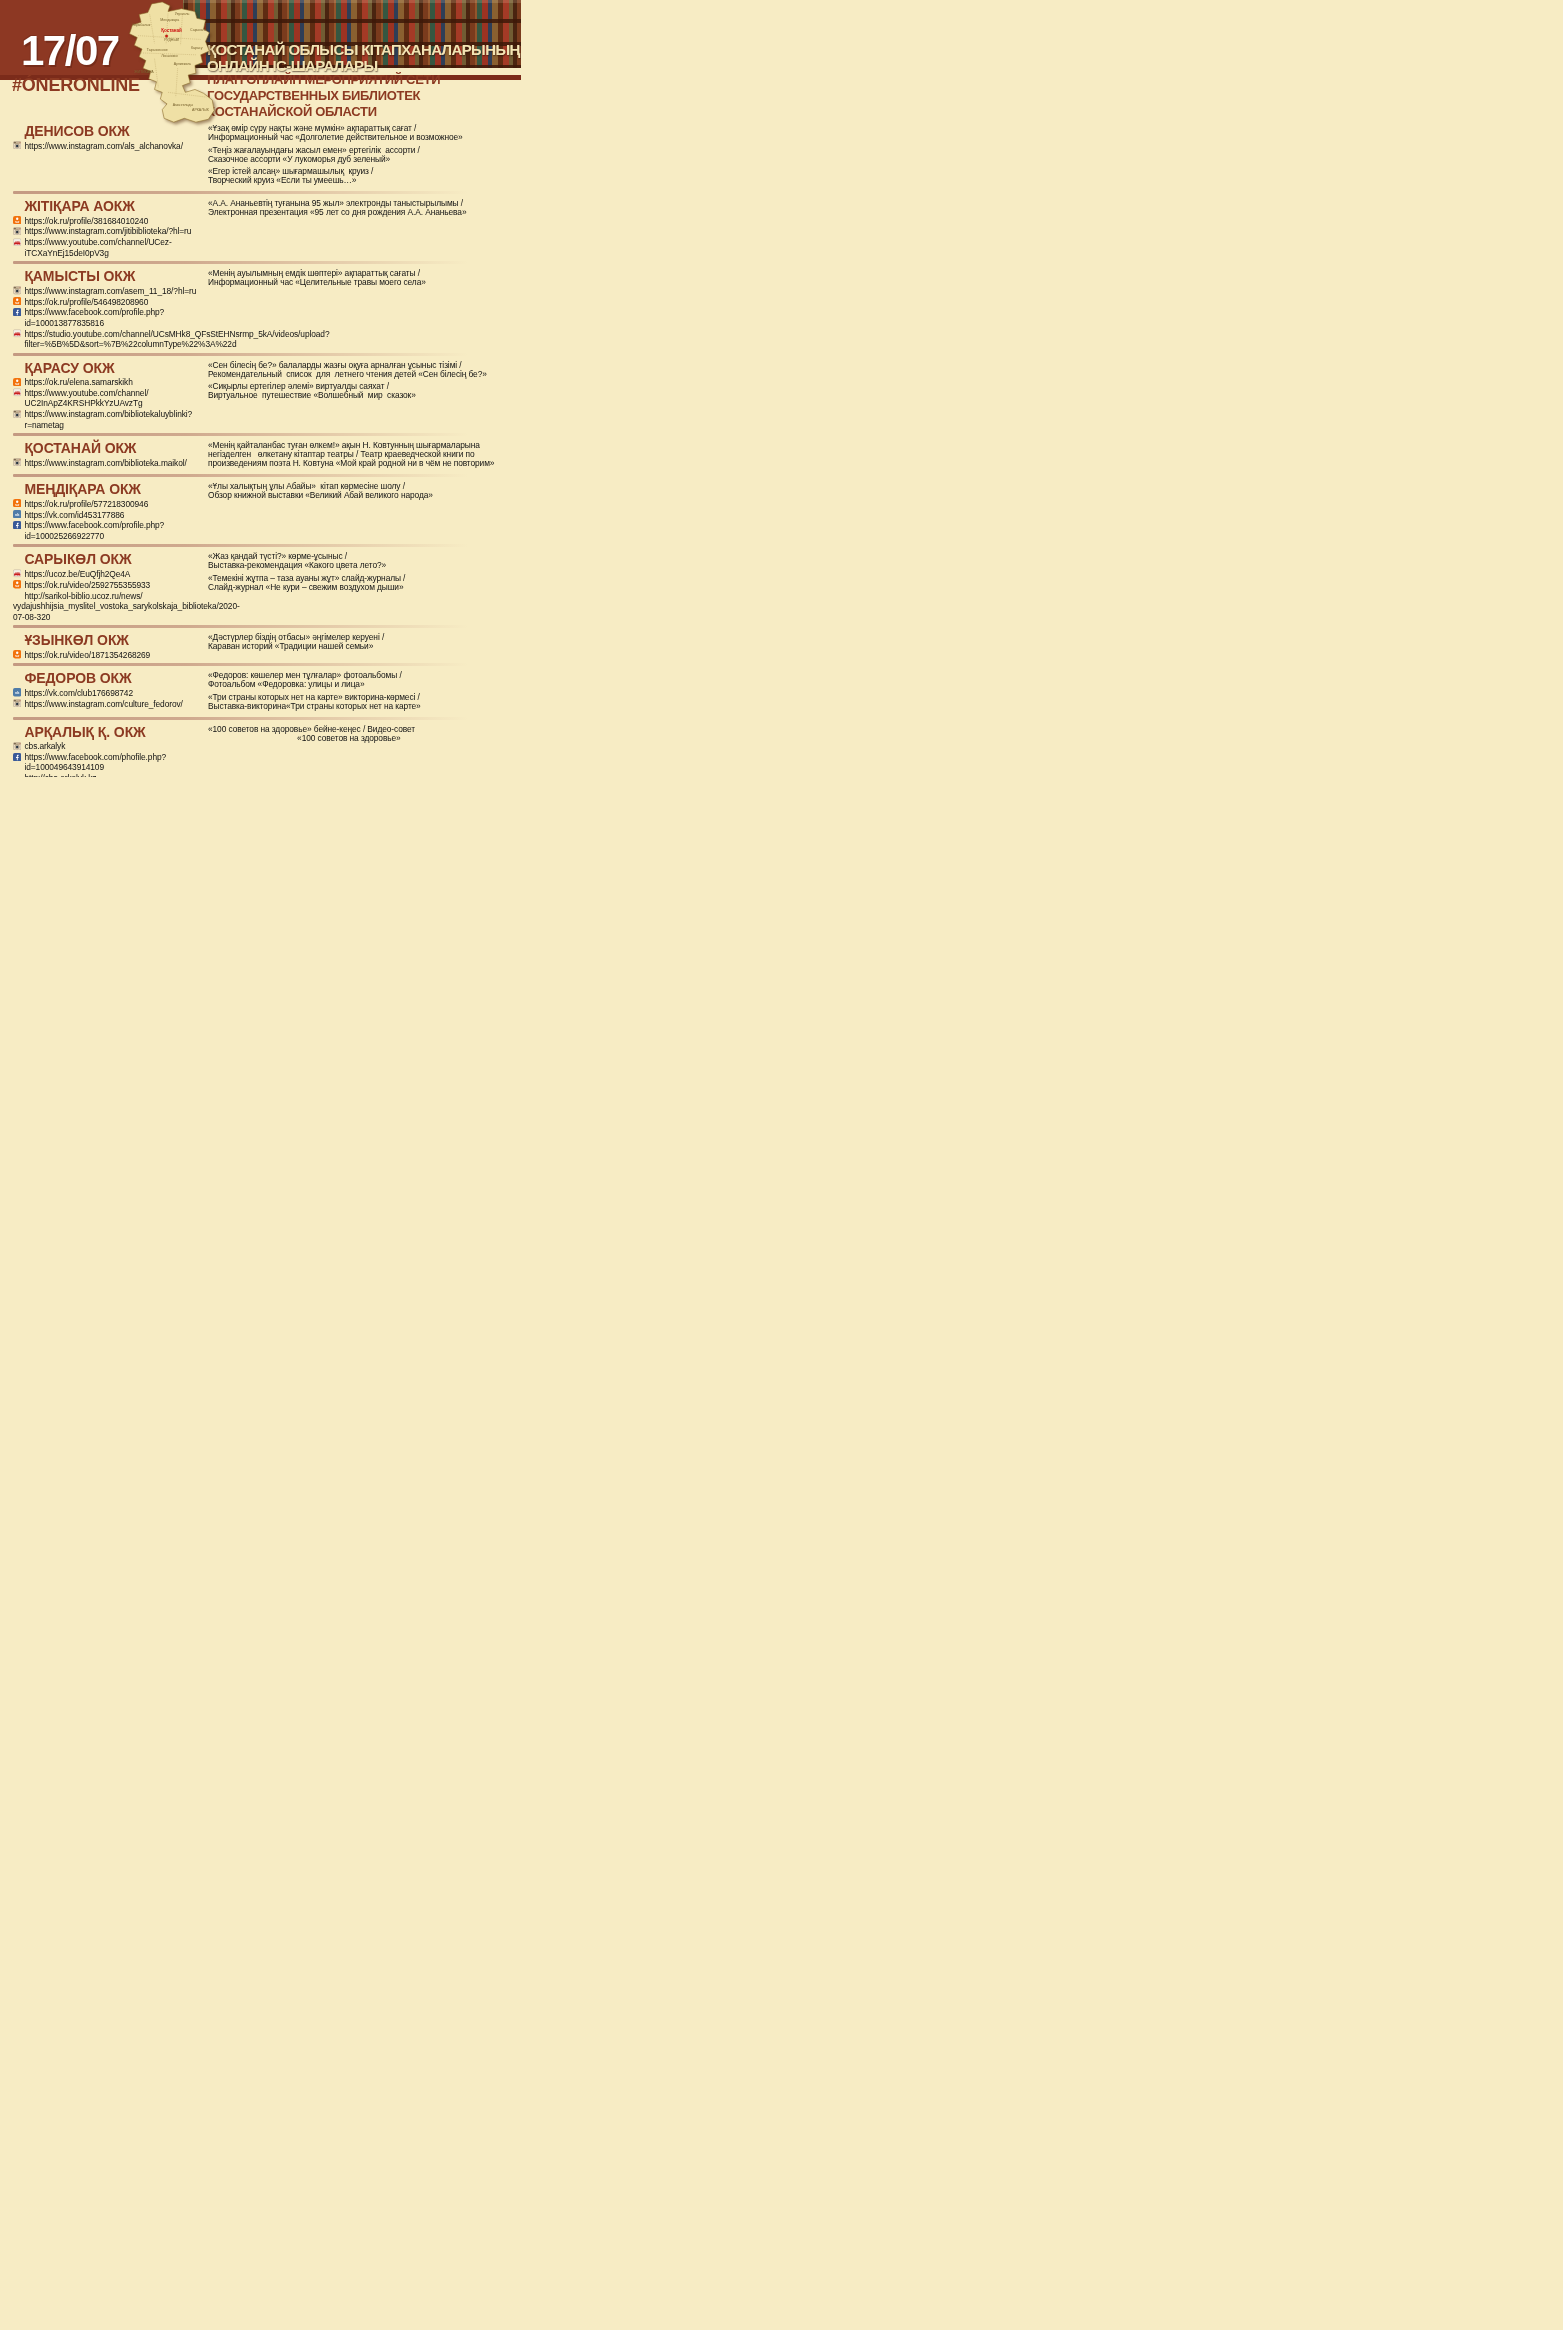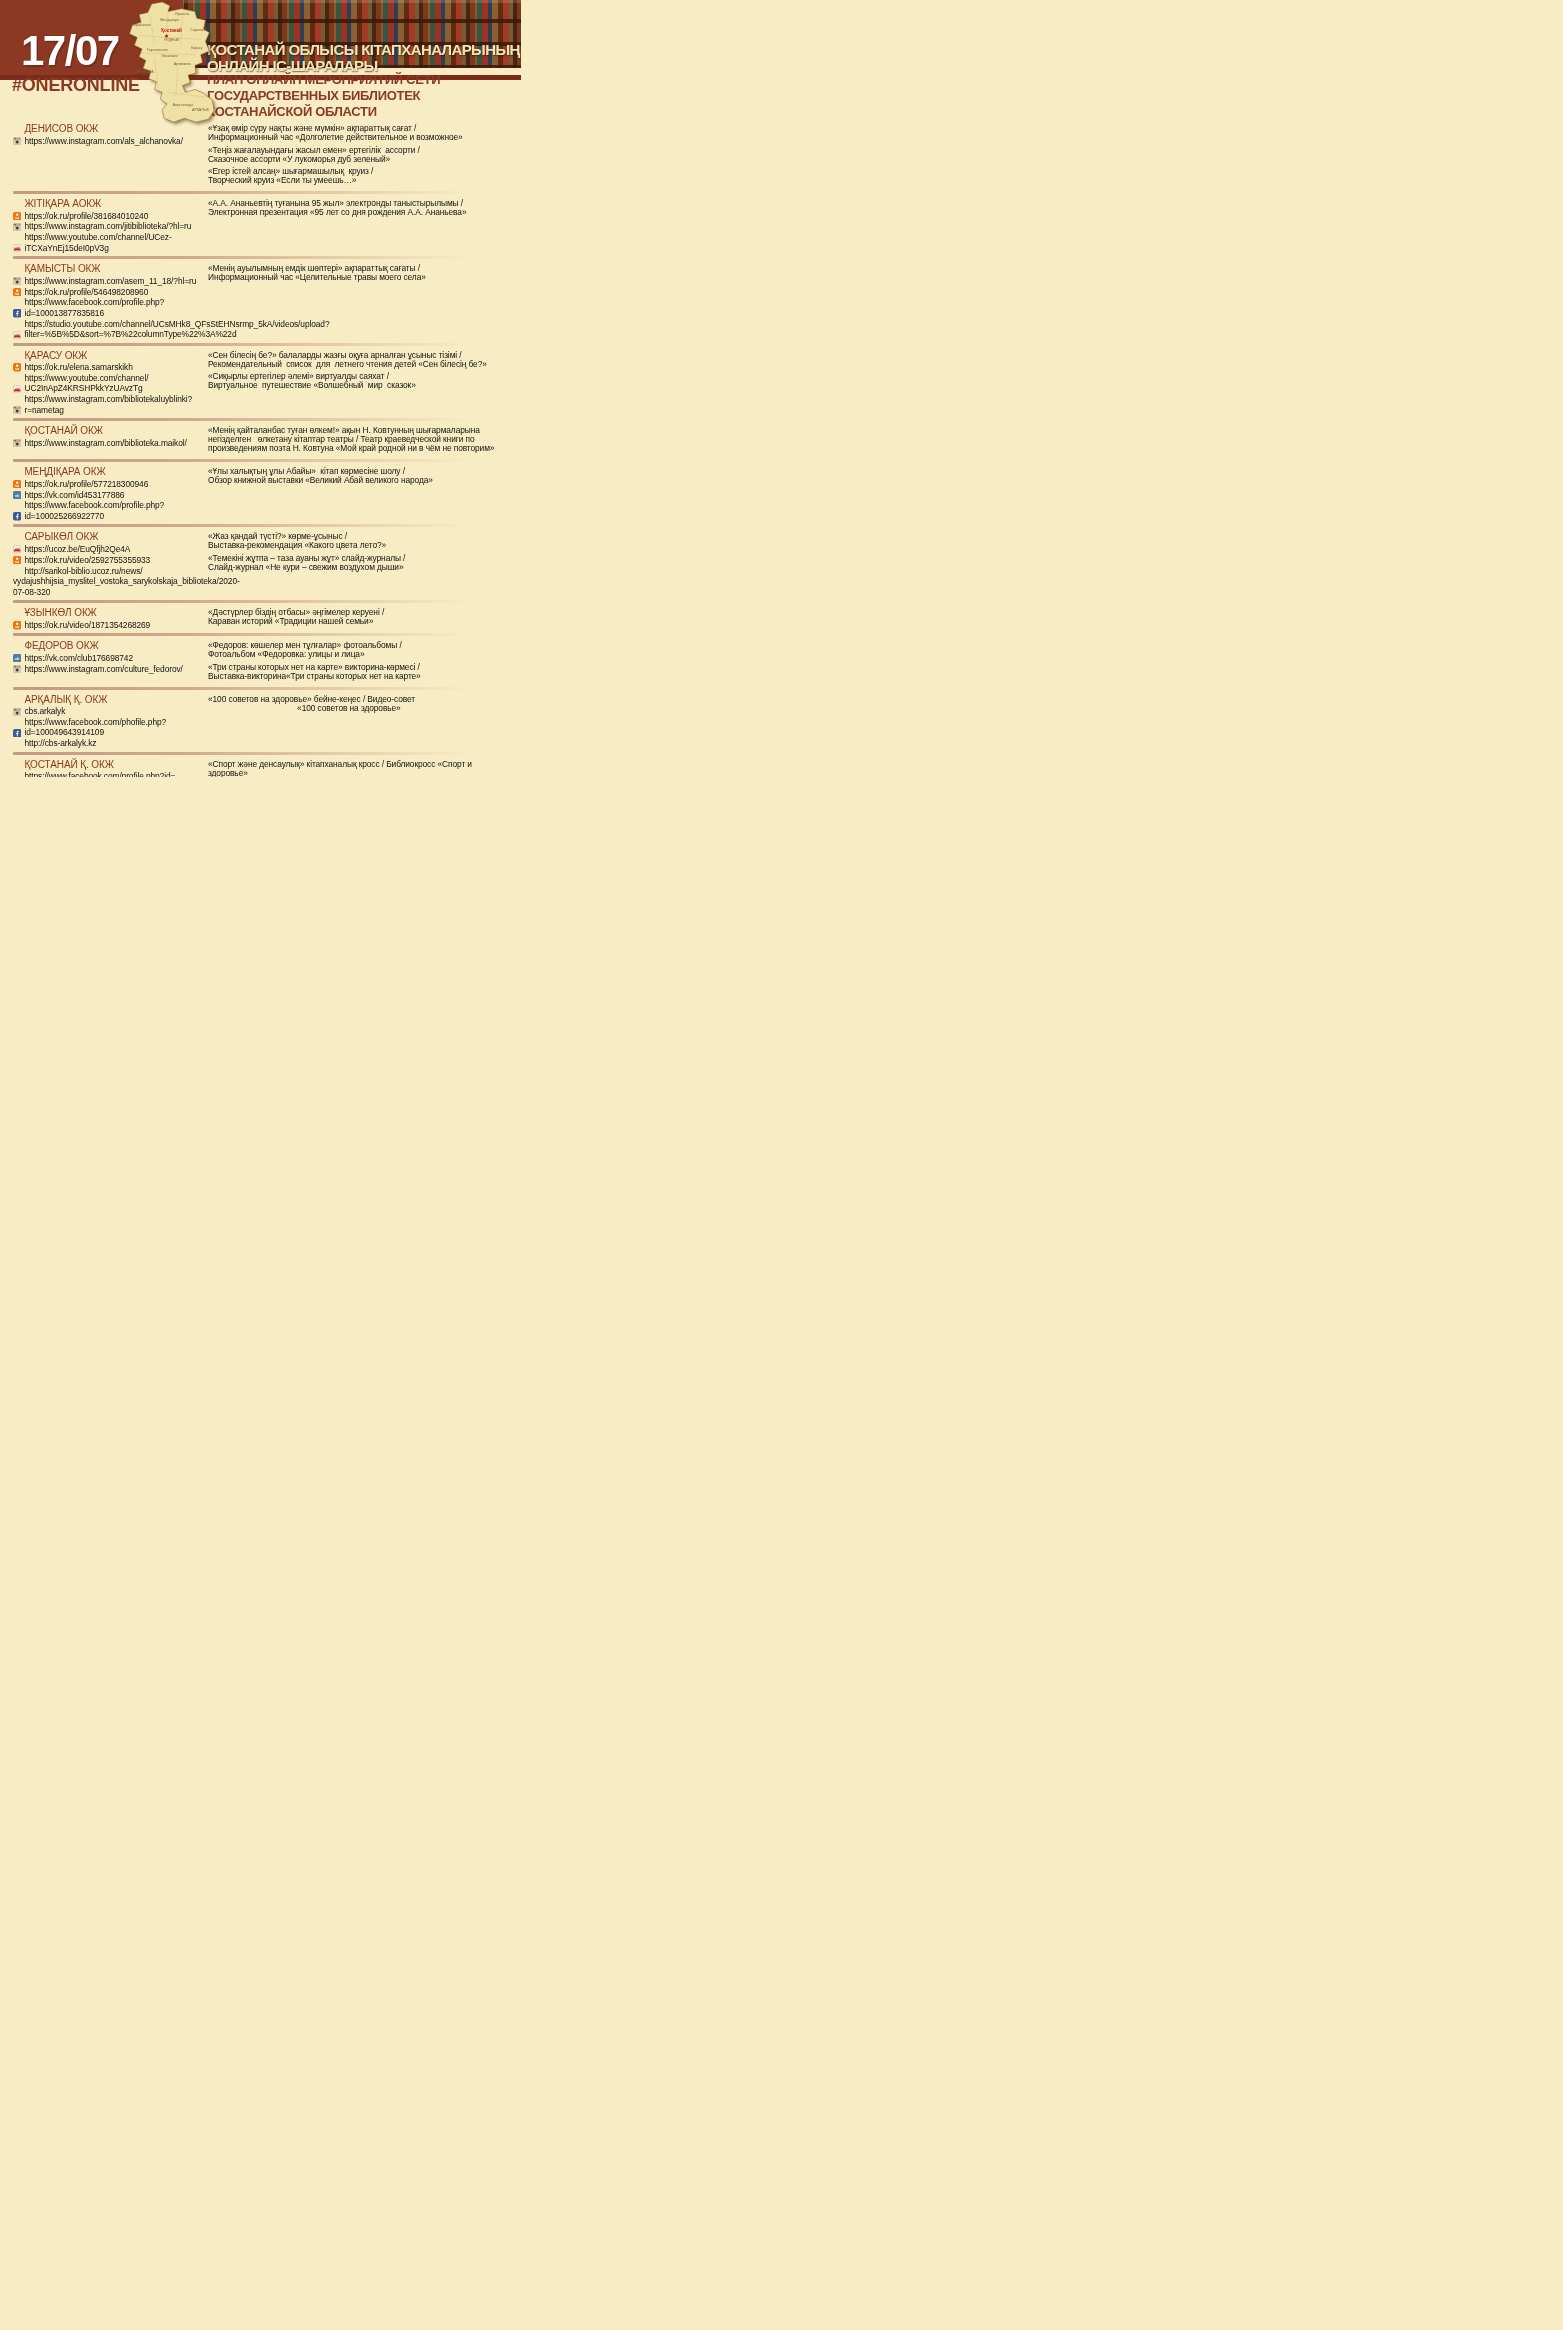--- a/index.html
+++ b/index.html
@@ -42,24 +42,24 @@
   .hashtag{position:absolute;left:12px;top:6.5px;font-size:18px;font-weight:700;
     color:var(--accent);letter-spacing:-0.2px}
   .ru-title{position:absolute;left:207px;top:4px;font-size:13px;line-height:16px;font-weight:700;
     color:var(--accent);letter-spacing:-0.3px;white-space:pre-line}
   
   main{position:relative;padding:2px 13px 0 13px;z-index:2}
   .sec{padding-top:1px}
   .cols{display:flex;align-items:flex-start}
   .col-left{flex:0 0 195px;width:195px}
   .col-right{flex:1;padding-top:1px;min-width:0}
-  .sec-title{margin:0 0 1.5px 11.4px;font-size:10px;font-weight:400;color:var(--accent);
+  .sec-title{margin:0 0 1.5px 11.4px;font-size:14px;font-weight:700;color:var(--accent);
     letter-spacing:-0.1px;white-space:nowrap}
   .links{}
-  .link-row{display:flex;align-items:flex-end;font-size:8.4px;line-height:10.4px;margin:0.5px 0;
+  .link-row{display:flex;align-items:flex-start;font-size:8.4px;line-height:10.4px;margin:0.5px 0;
     white-space:pre;cursor:pointer}
   .licon{flex:0 0 10px;height:9px;margin-right:1.5px;margin-top:0.5px}
   .licon svg{width:8.4px;height:8.4px;display:block}
   .licon.spacer{visibility:hidden}
   .ltext{white-space:pre-line}
   .event{margin:0 0 3.5px 0;font-size:8.4px;line-height:9px;white-space:pre-wrap}
   .divider{height:3px;margin:2.5px 0 3px 0;border-radius:1px;
     background:linear-gradient(90deg,#c49a82 0%,#cfa98e 35%,#e3c9a8 62%,rgba(247,236,196,0) 92%)}
 </style>
 </head>

